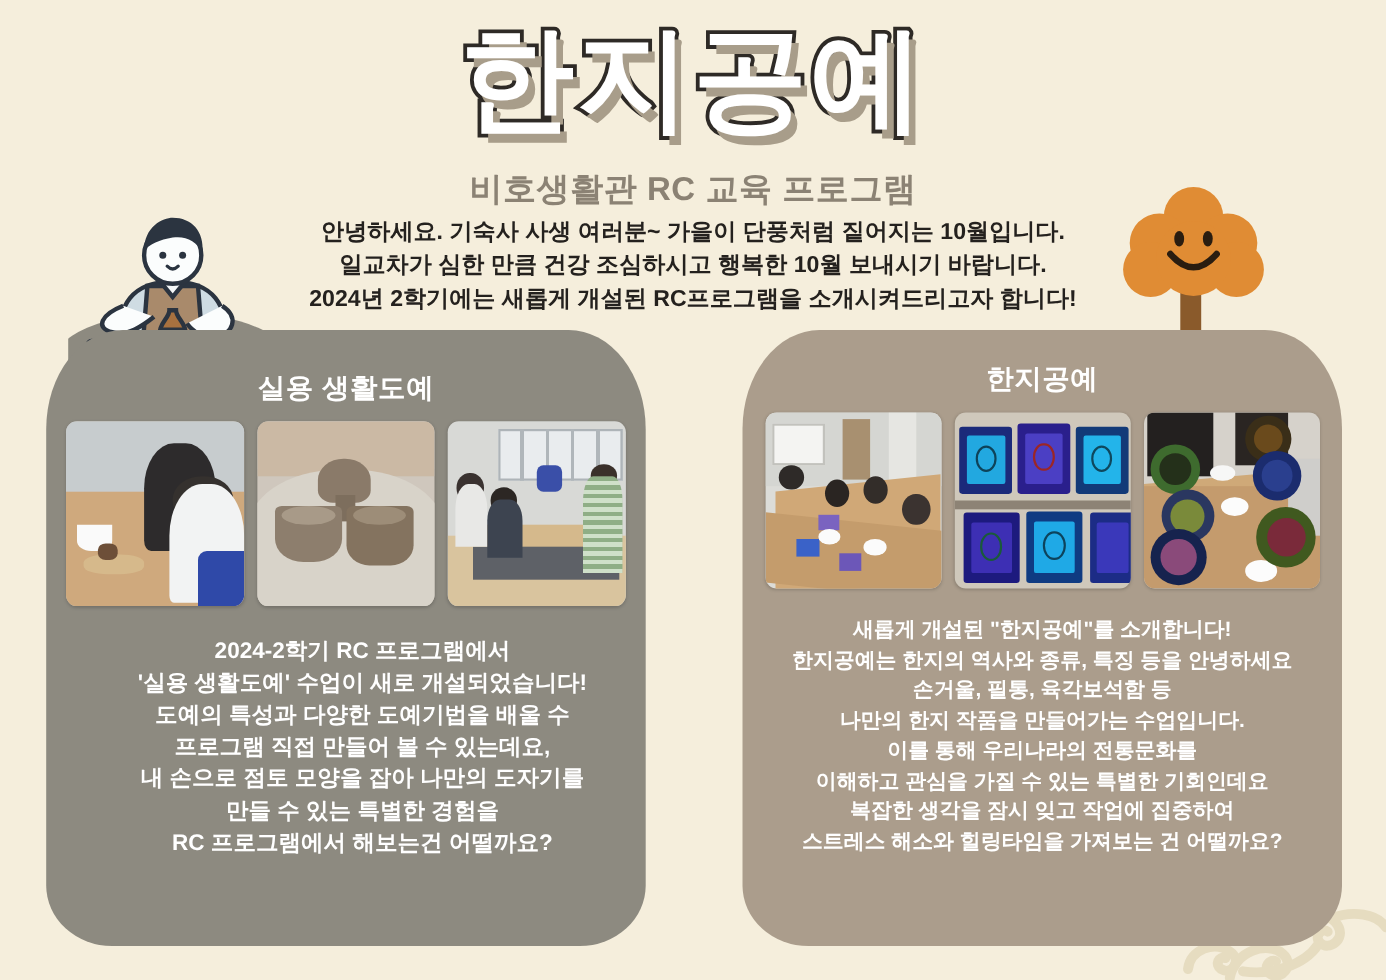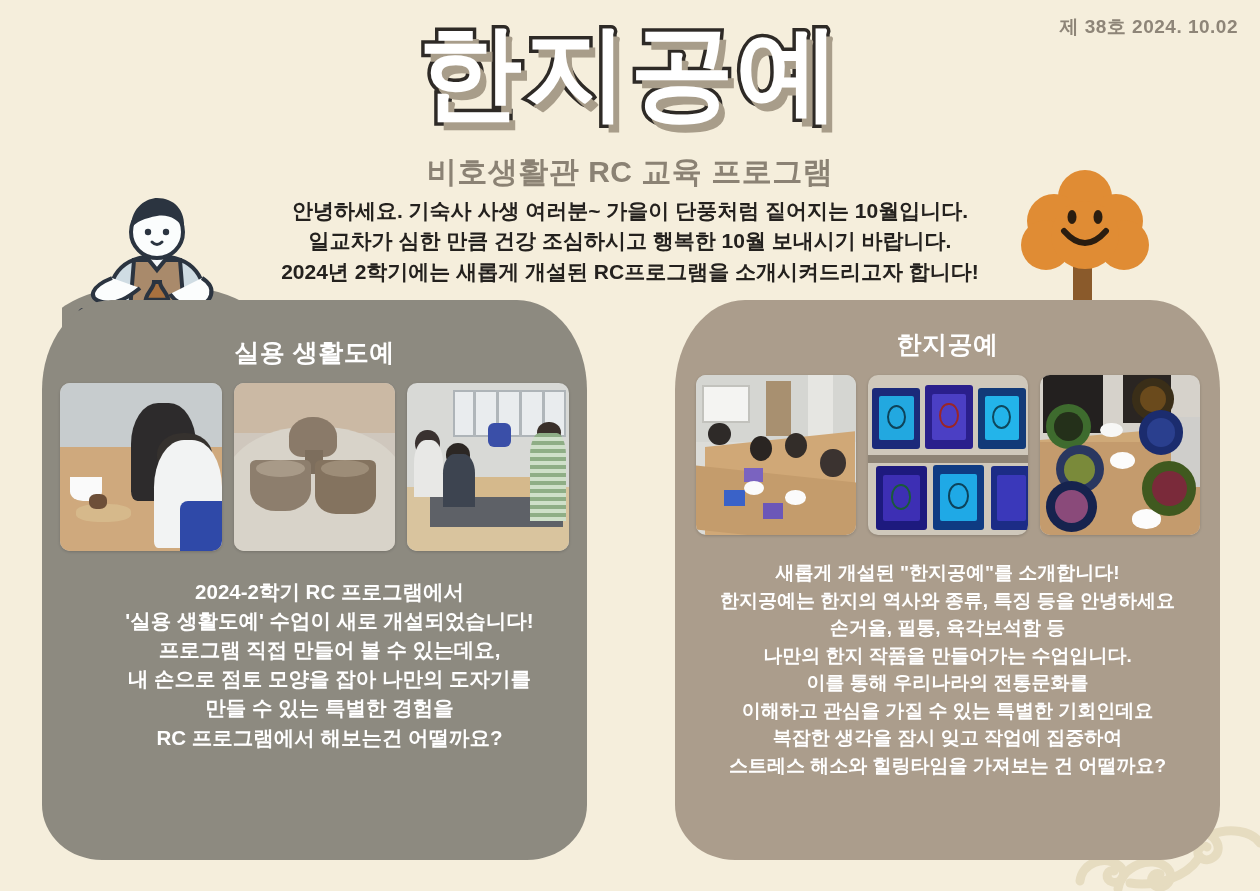--- a/index.html
+++ b/index.html
@@ -168,21 +168,20 @@
   .fan .fi { position:absolute; inset:18%; border-radius:50%; }
   .ph6 .plate1{ position:absolute; left:44%; top:48%; width:16%; height:11%; background:#fcfcfc; border-radius:50%; }
   .ph6 .plate2{ position:absolute; left:58%; top:84%; width:18%; height:12%; background:#fcfcfc; border-radius:50%; }
   .ph6 .plate3{ position:absolute; left:38%; top:30%; width:14%; height:9%; background:#f7f7f6; border-radius:50%; }
 </style>
 </head>
 <body>
 
 <div class="page">
 
-  <div class="issue">제 38호 2024. 10.02</div>
 
   <div class="title">한지공예</div>
 
   <div class="subtitle">비호생활관 RC 교육 프로그램</div>
 
   <div class="intro">
     <div>안녕하세요. 기숙사 사생 여러분~ 가을이 단풍처럼 짙어지는 10월입니다.</div>
     <div>일교차가 심한 만큼 건강 조심하시고 행복한 10월 보내시기 바랍니다.</div>
     <div>2024년 2학기에는 새롭게 개설된 RC프로그램을 소개시켜드리고자 합니다!</div>
   </div>
@@ -279,20 +278,21 @@
             <div class="s2"></div>
           <div class="s3h"></div>
             <div class="s3"></div>
         </div>
       </div>
     </div>
 
     <div class="card-body">
       <div>2024-2학기 RC 프로그램에서</div>
       <div>'실용 생활도예' 수업이 새로 개설되었습니다!</div>
+      <div>도예의 특성과 다양한 도예기법을 배울 수</div>
       <div>프로그램 직접 만들어 볼 수 있는데요,</div>
       <div>내 손으로 점토 모양을 잡아 나만의 도자기를</div>
       <div>만들 수 있는 특별한 경험을</div>
       <div>RC 프로그램에서 해보는건 어떨까요?</div>
     </div>
   </div>
 
   <div class="card card-right">
     <div class="card-title">한지공예</div>
 

